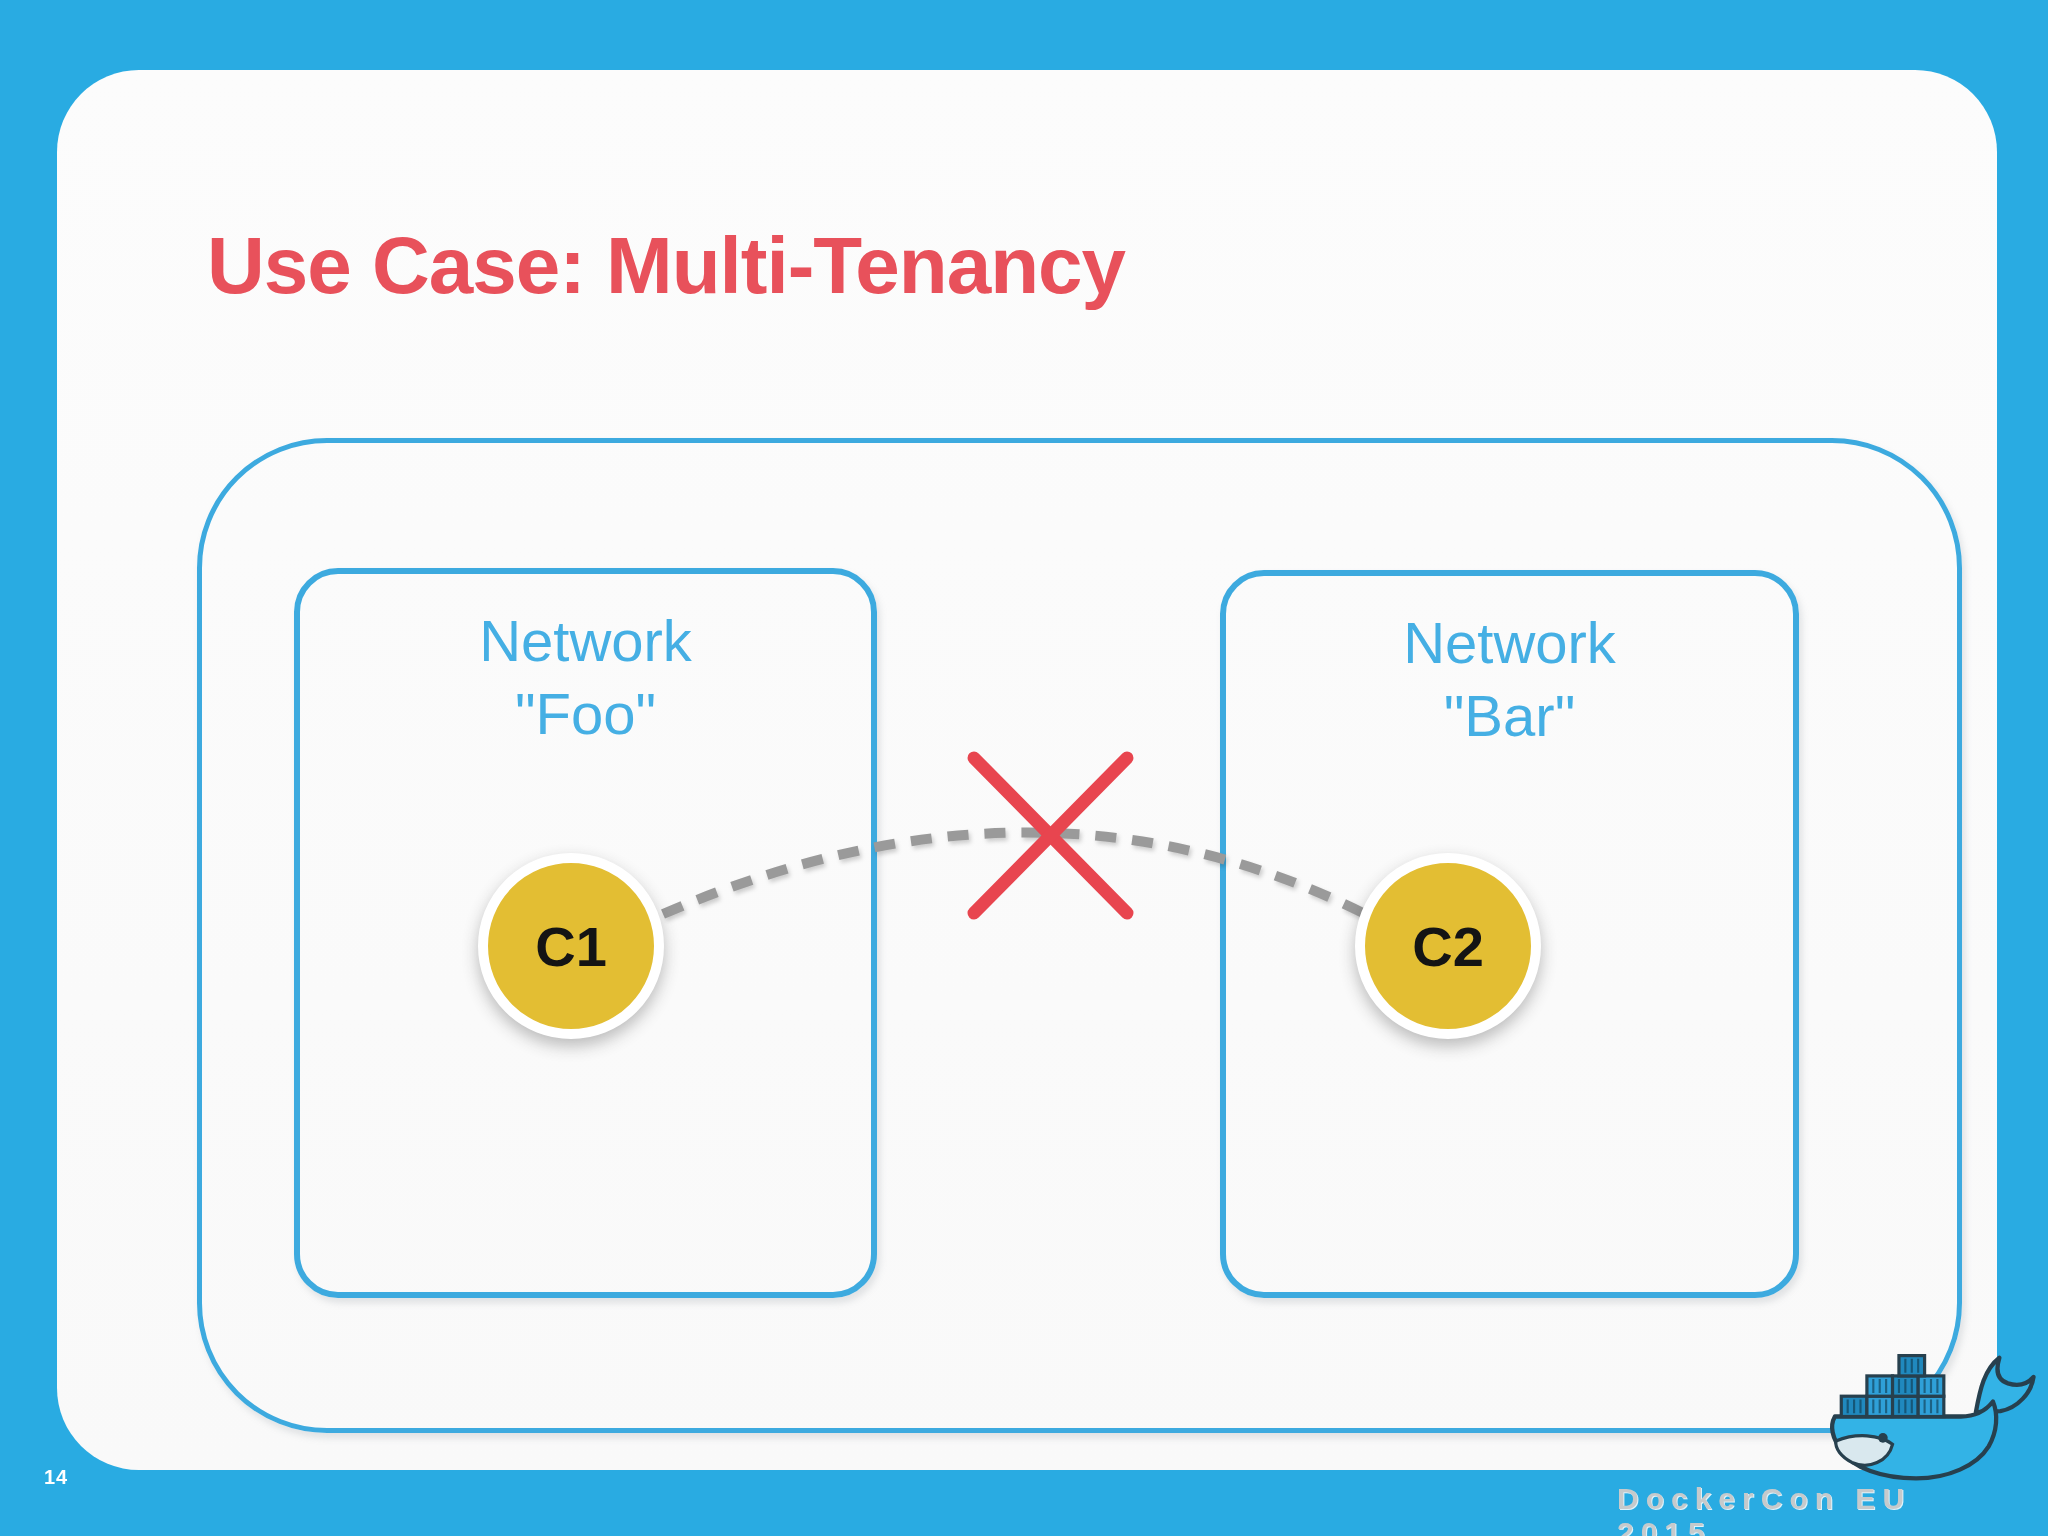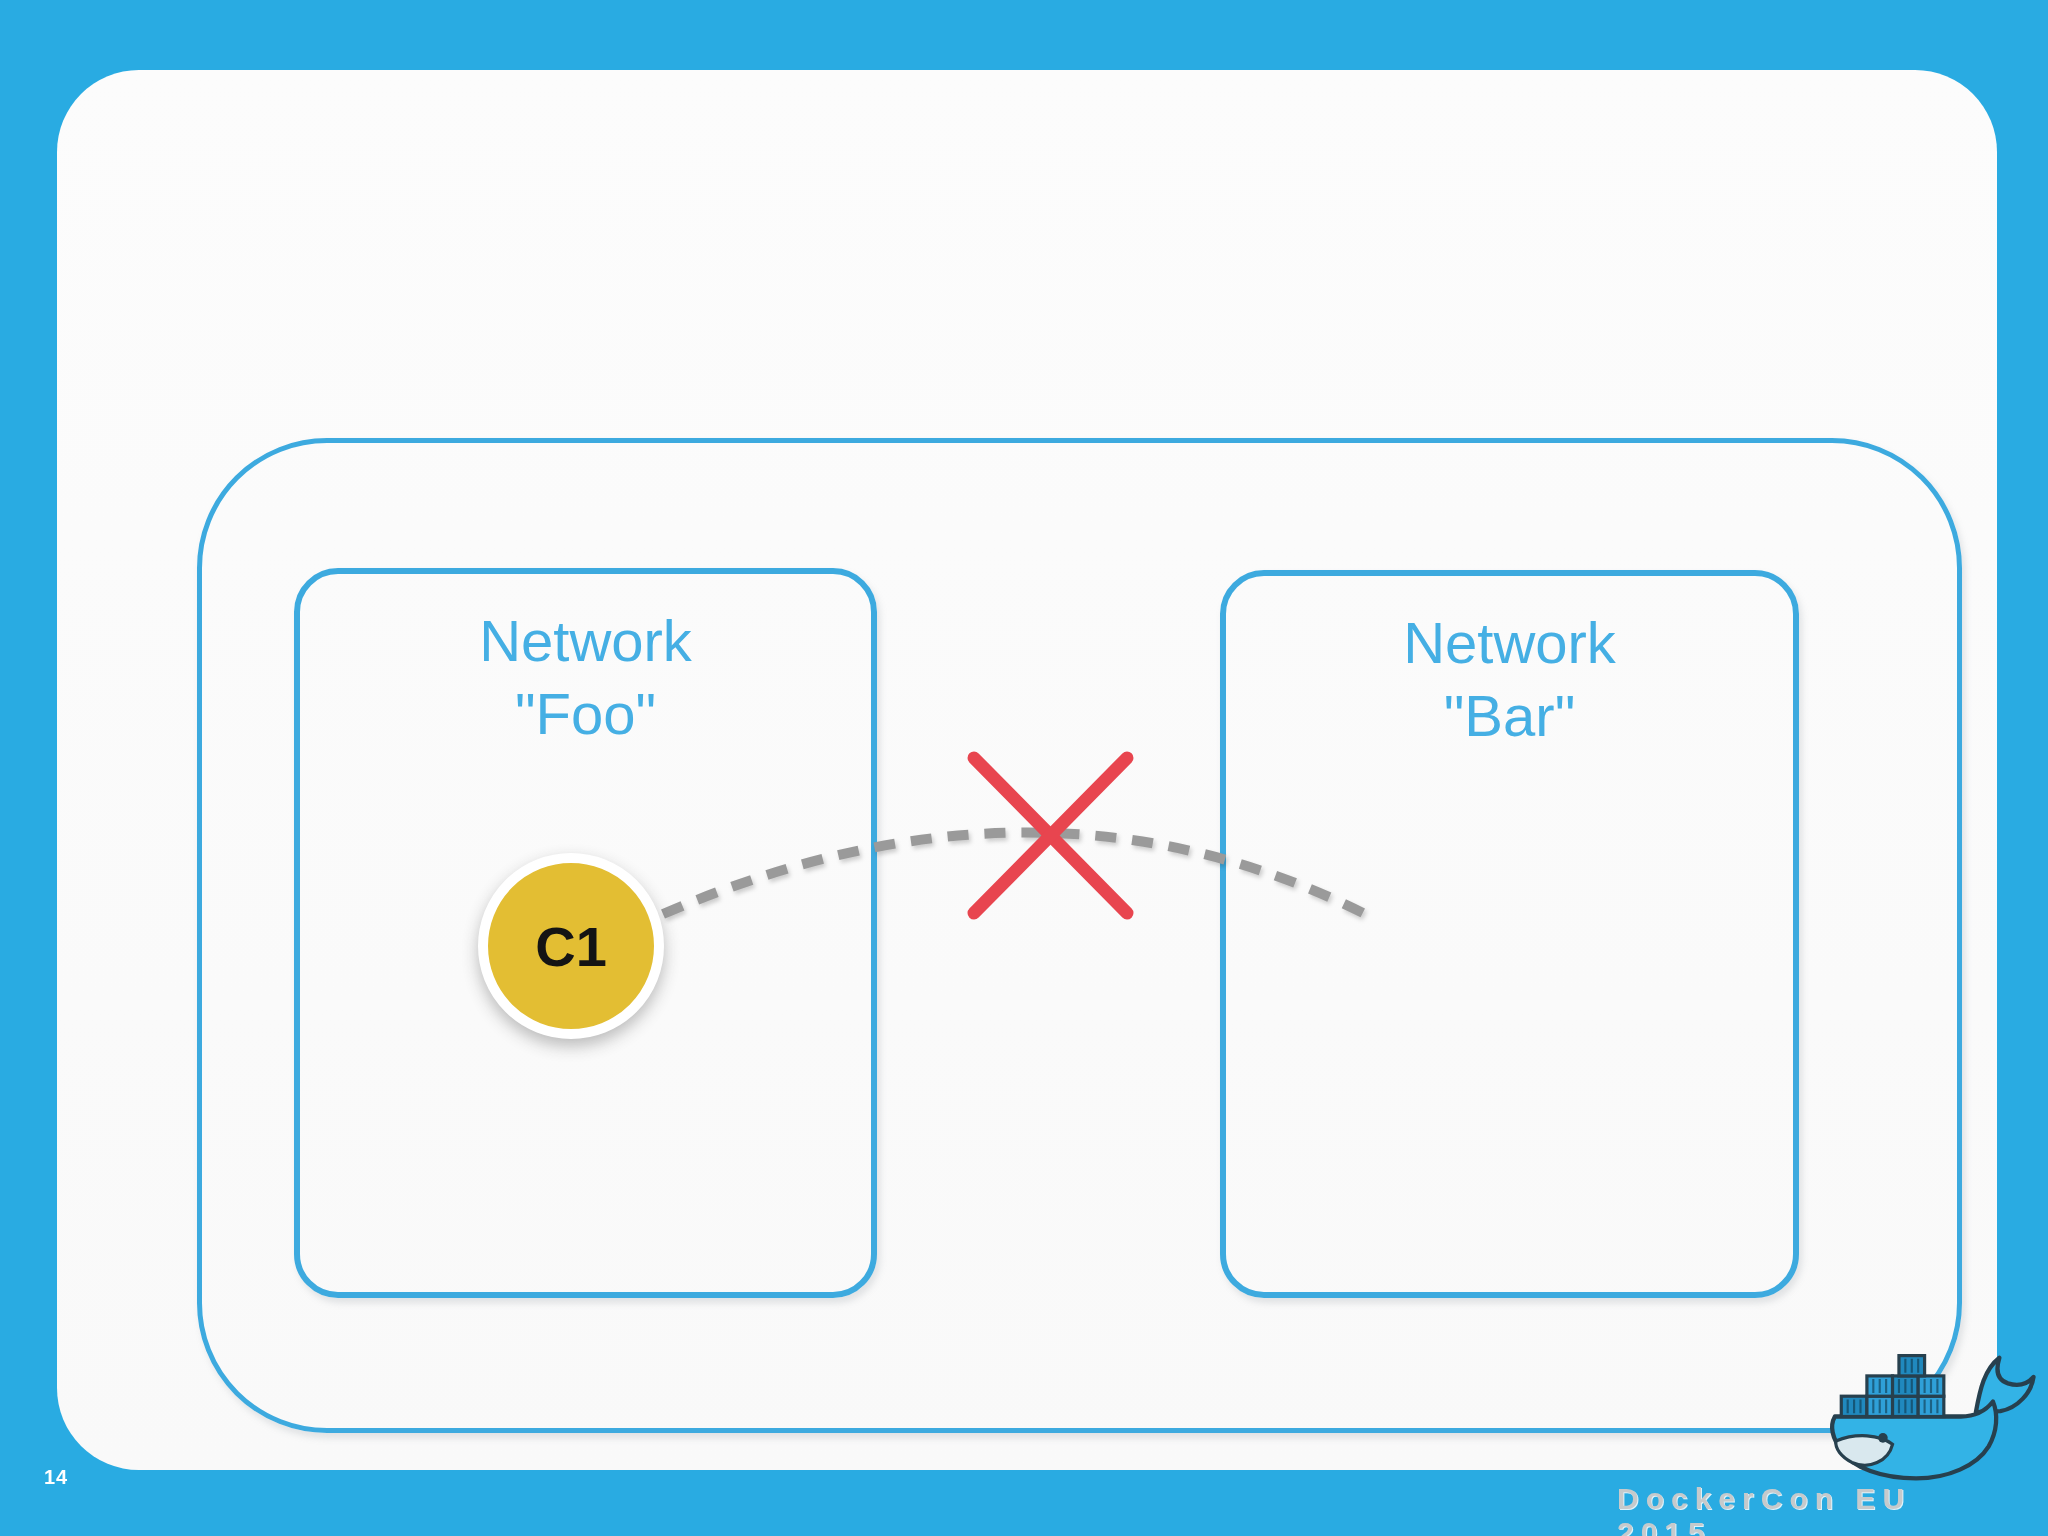--- a/index.html
+++ b/index.html
@@ -76,20 +76,21 @@
     position:absolute;left:1824px;top:1346px;width:214px;height:141px;
   }
 </style>
 </head>
 <body>
 
 <div class="stage">
 
   <div class="slide">
 
+    <h1 class="slide-title">Use Case: Multi-Tenancy</h1>
 
     <div class="outer-box"></div>
 
     <div class="net-box net-left">
       <div class="net-label">
         <span>Network</span><br>
         <span>"Foo"</span>
       </div>
     </div>
 
@@ -105,20 +106,23 @@
       <g>
         <line class="x-line" x1="917" y1="688" x2="1070" y2="843"></line>
         <line class="x-line" x1="1070" y1="688" x2="917" y2="843"></line>
       </g>
     </svg>
 
     <div class="container-node node-c1">
       <span>C1</span>
     </div>
 
+    <div class="container-node node-c2">
+      <span>C2</span>
+    </div>
 
     <div class="watermark">DockerCon EU 2015</div>
 
   </div>
 
   <svg class="docker-logo" viewBox="0 0 200 132" xmlns="http://www.w3.org/2000/svg">
 
     <path d="M142 62 C146 40 150 22 164 11 C160 24 163 32 172 35 C182 38 190 36 196 29 C194 44 181 58 165 61 Z" fill="#33B3E6" stroke="#27404E" stroke-width="4" stroke-linejoin="round"></path>
 
     <path d="M10 66 L128 66 C140 66 151 61 158 52 C163 64 162 80 154 94 C143 112 116 124 86 124 C54 124 27 114 17 99 C8 87 5 75 10 66 Z" fill="#33B3E6" stroke="#27404E" stroke-width="4" stroke-linejoin="round"></path>

